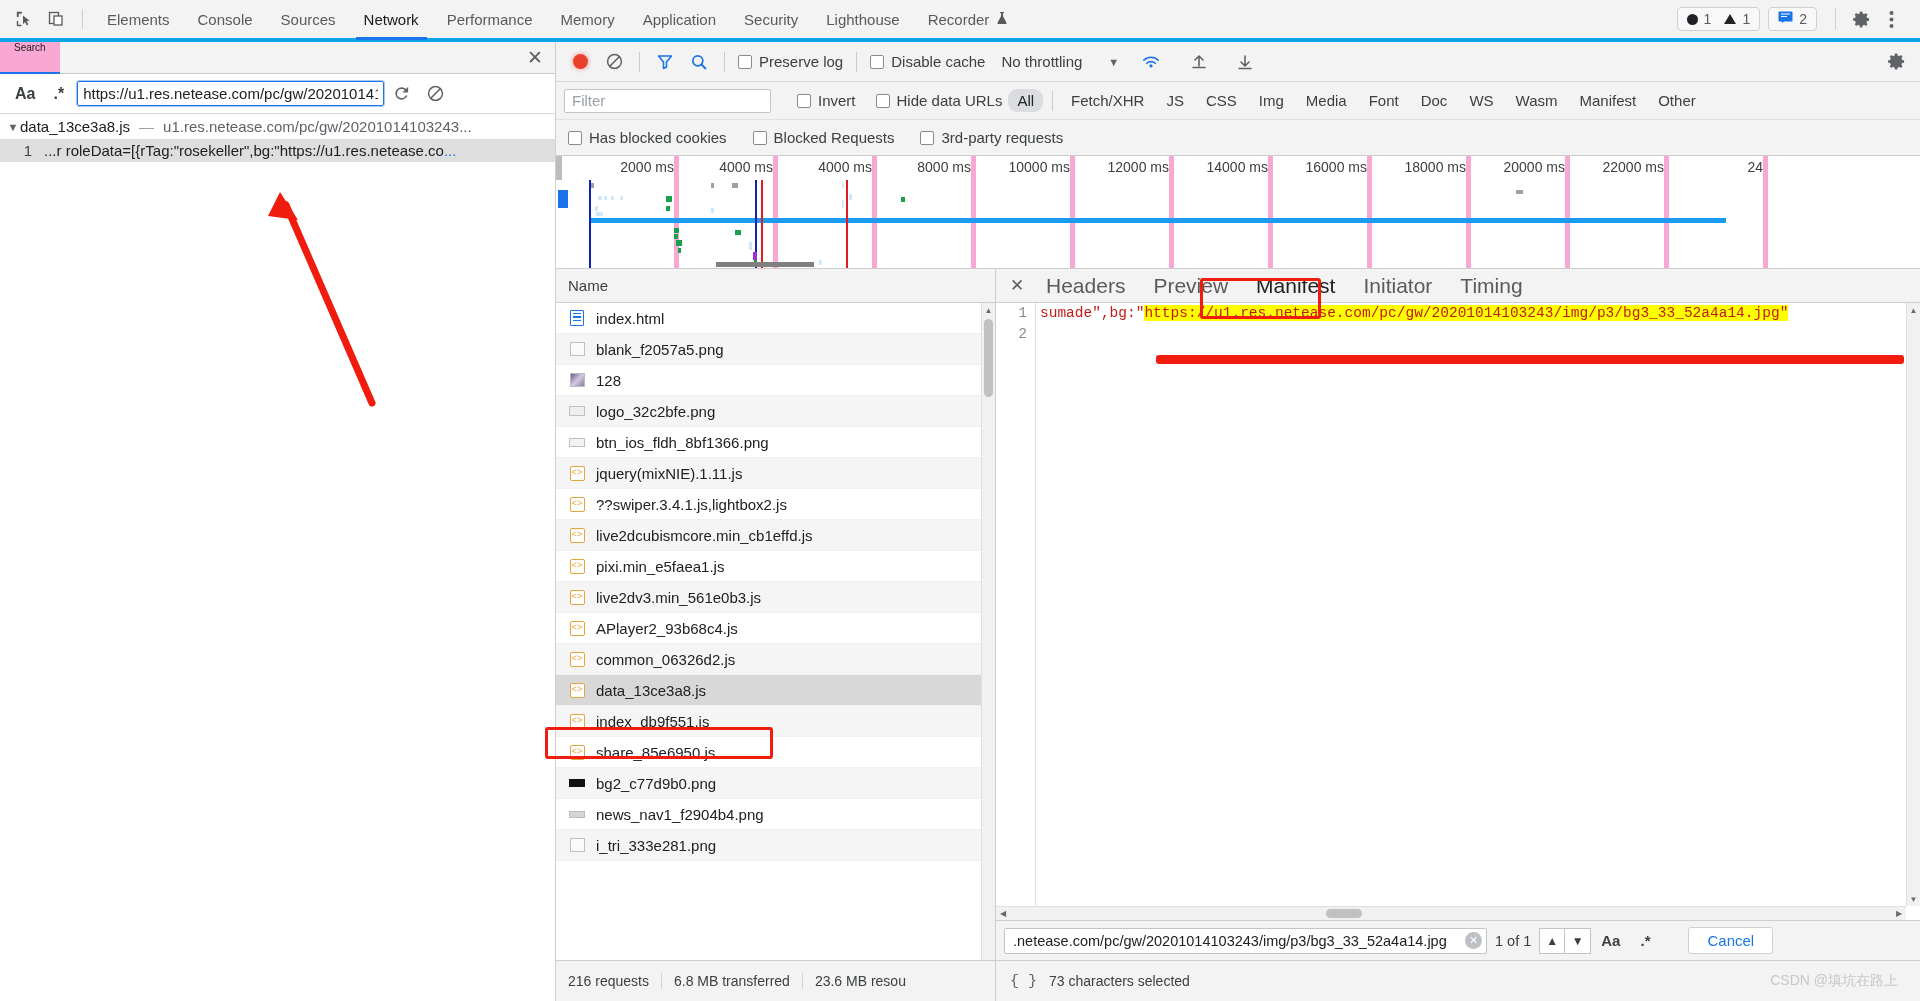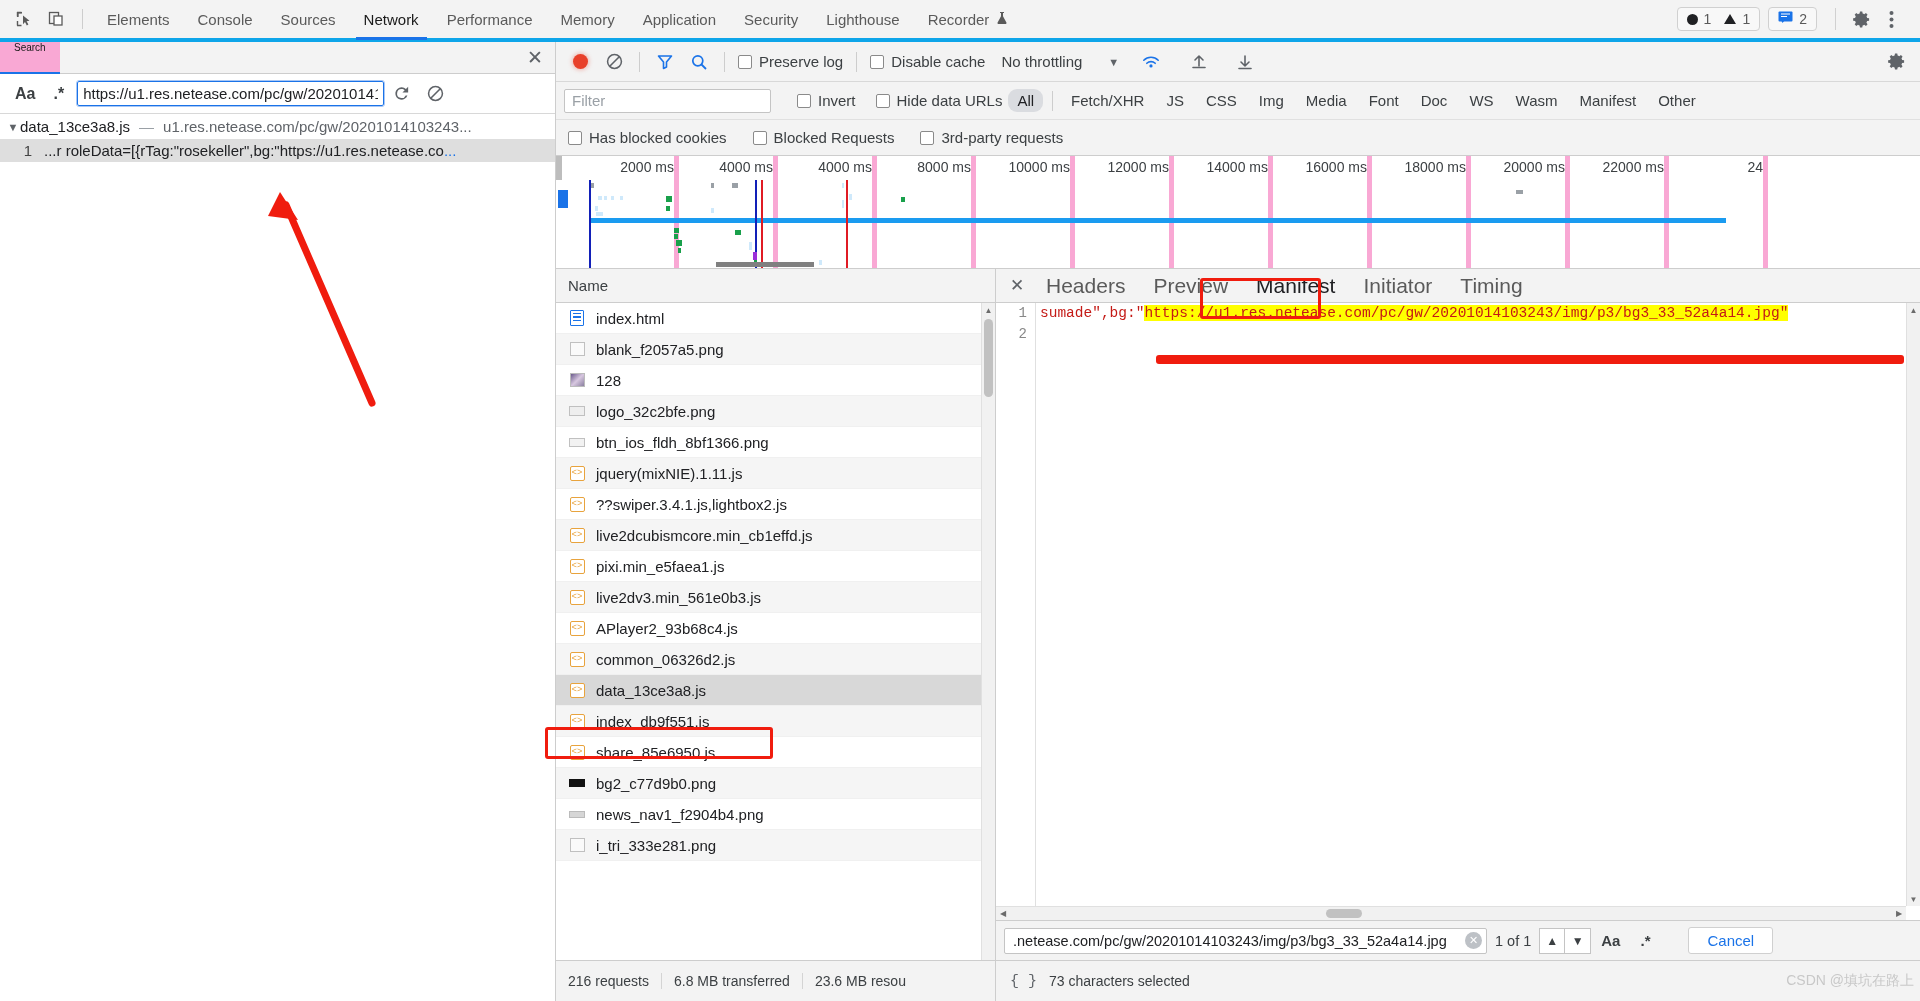--- a/index.html
+++ b/index.html
@@ -430,21 +430,21 @@
     padding: 4px 18px; background:#fff; border:1px solid #d0d0d0; border-radius:3px;
   }
   .det-footer {
     height: 41px; min-height: 41px;
     border-top: 1px solid #cdcdcd; background:#f3f3f3;
     display:flex; align-items:center; padding-left: 14px;
     font-size:14px; color:#3c4043;
   }
   .braces { font-family:"Liberation Mono", monospace; font-size:15px; color:#5f6368; margin-right:12px; }
   .watermark {
-    margin-left:auto; margin-right: 6px;
+    margin-left:auto; margin-right: 22px;
     font-size: 14px; color: #c8c8c8; white-space:nowrap;
   }
 
   
   .ann { position:absolute; pointer-events:none; z-index: 50; }
   .ann-rect { border: 3px solid #f01c0e; border-radius: 3px; }
   .ann-underline { background:#f01c0e; border-radius: 3px; }
 </style>
 </head>
 <body>

